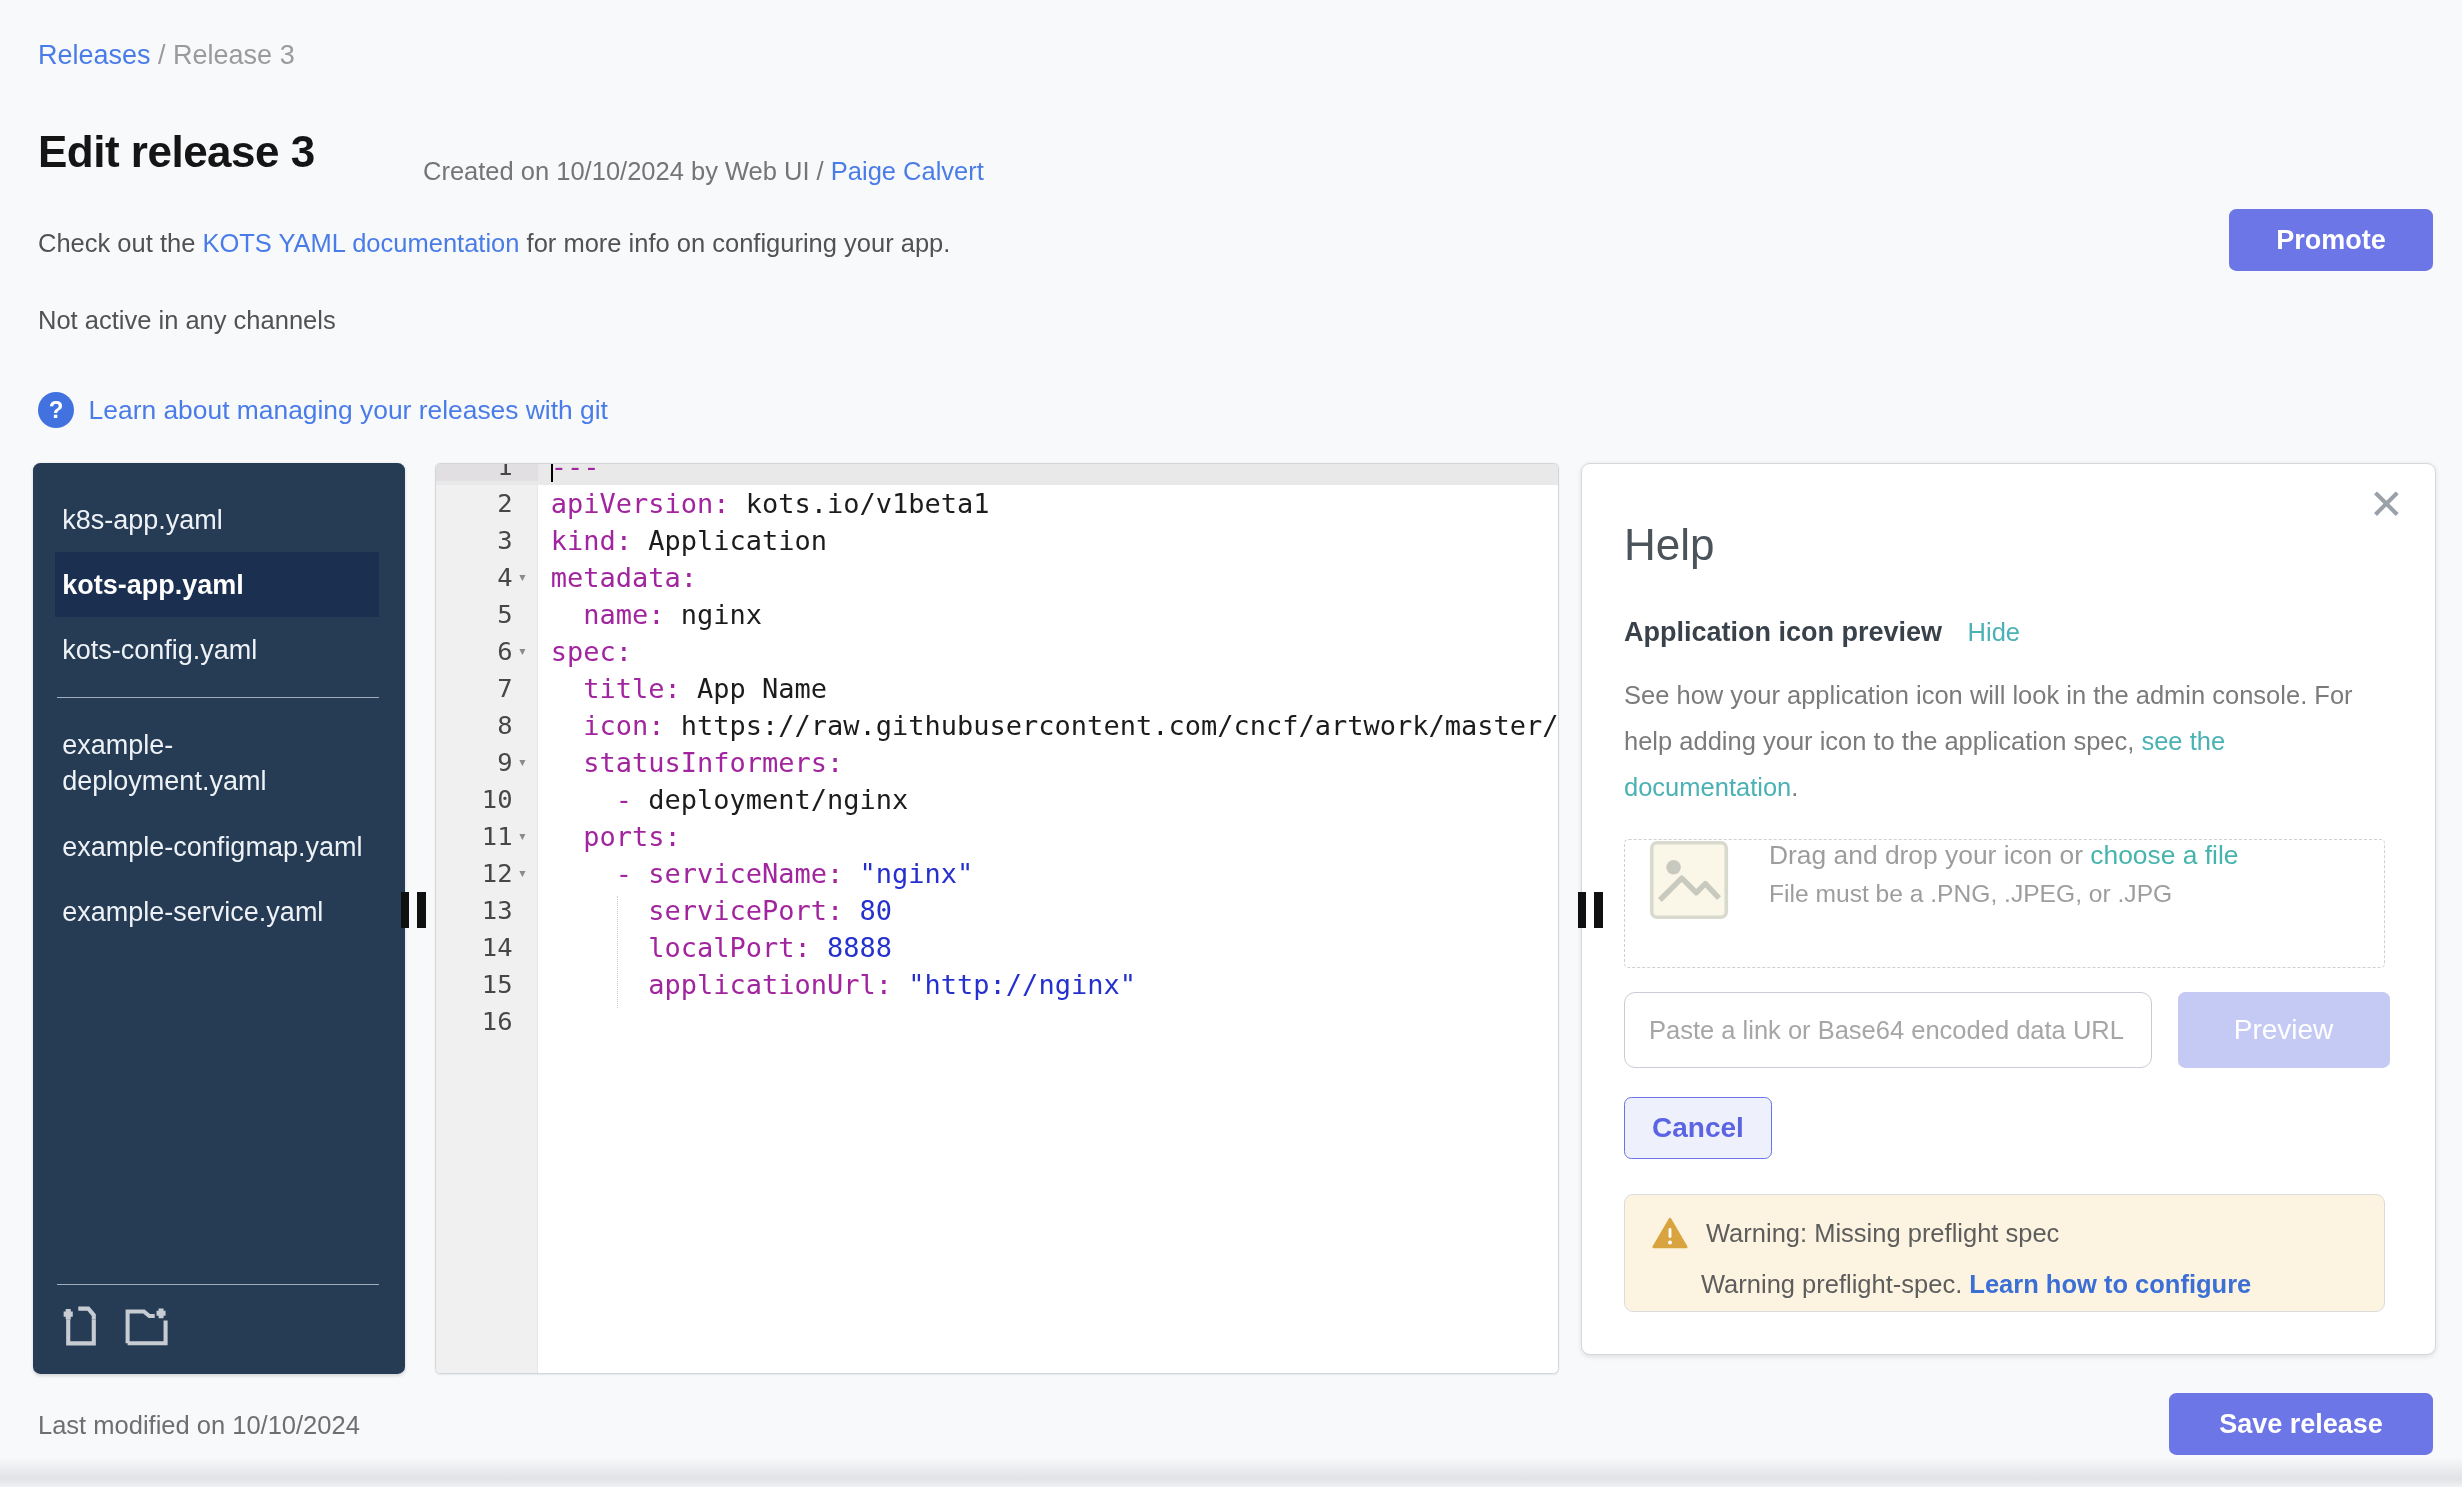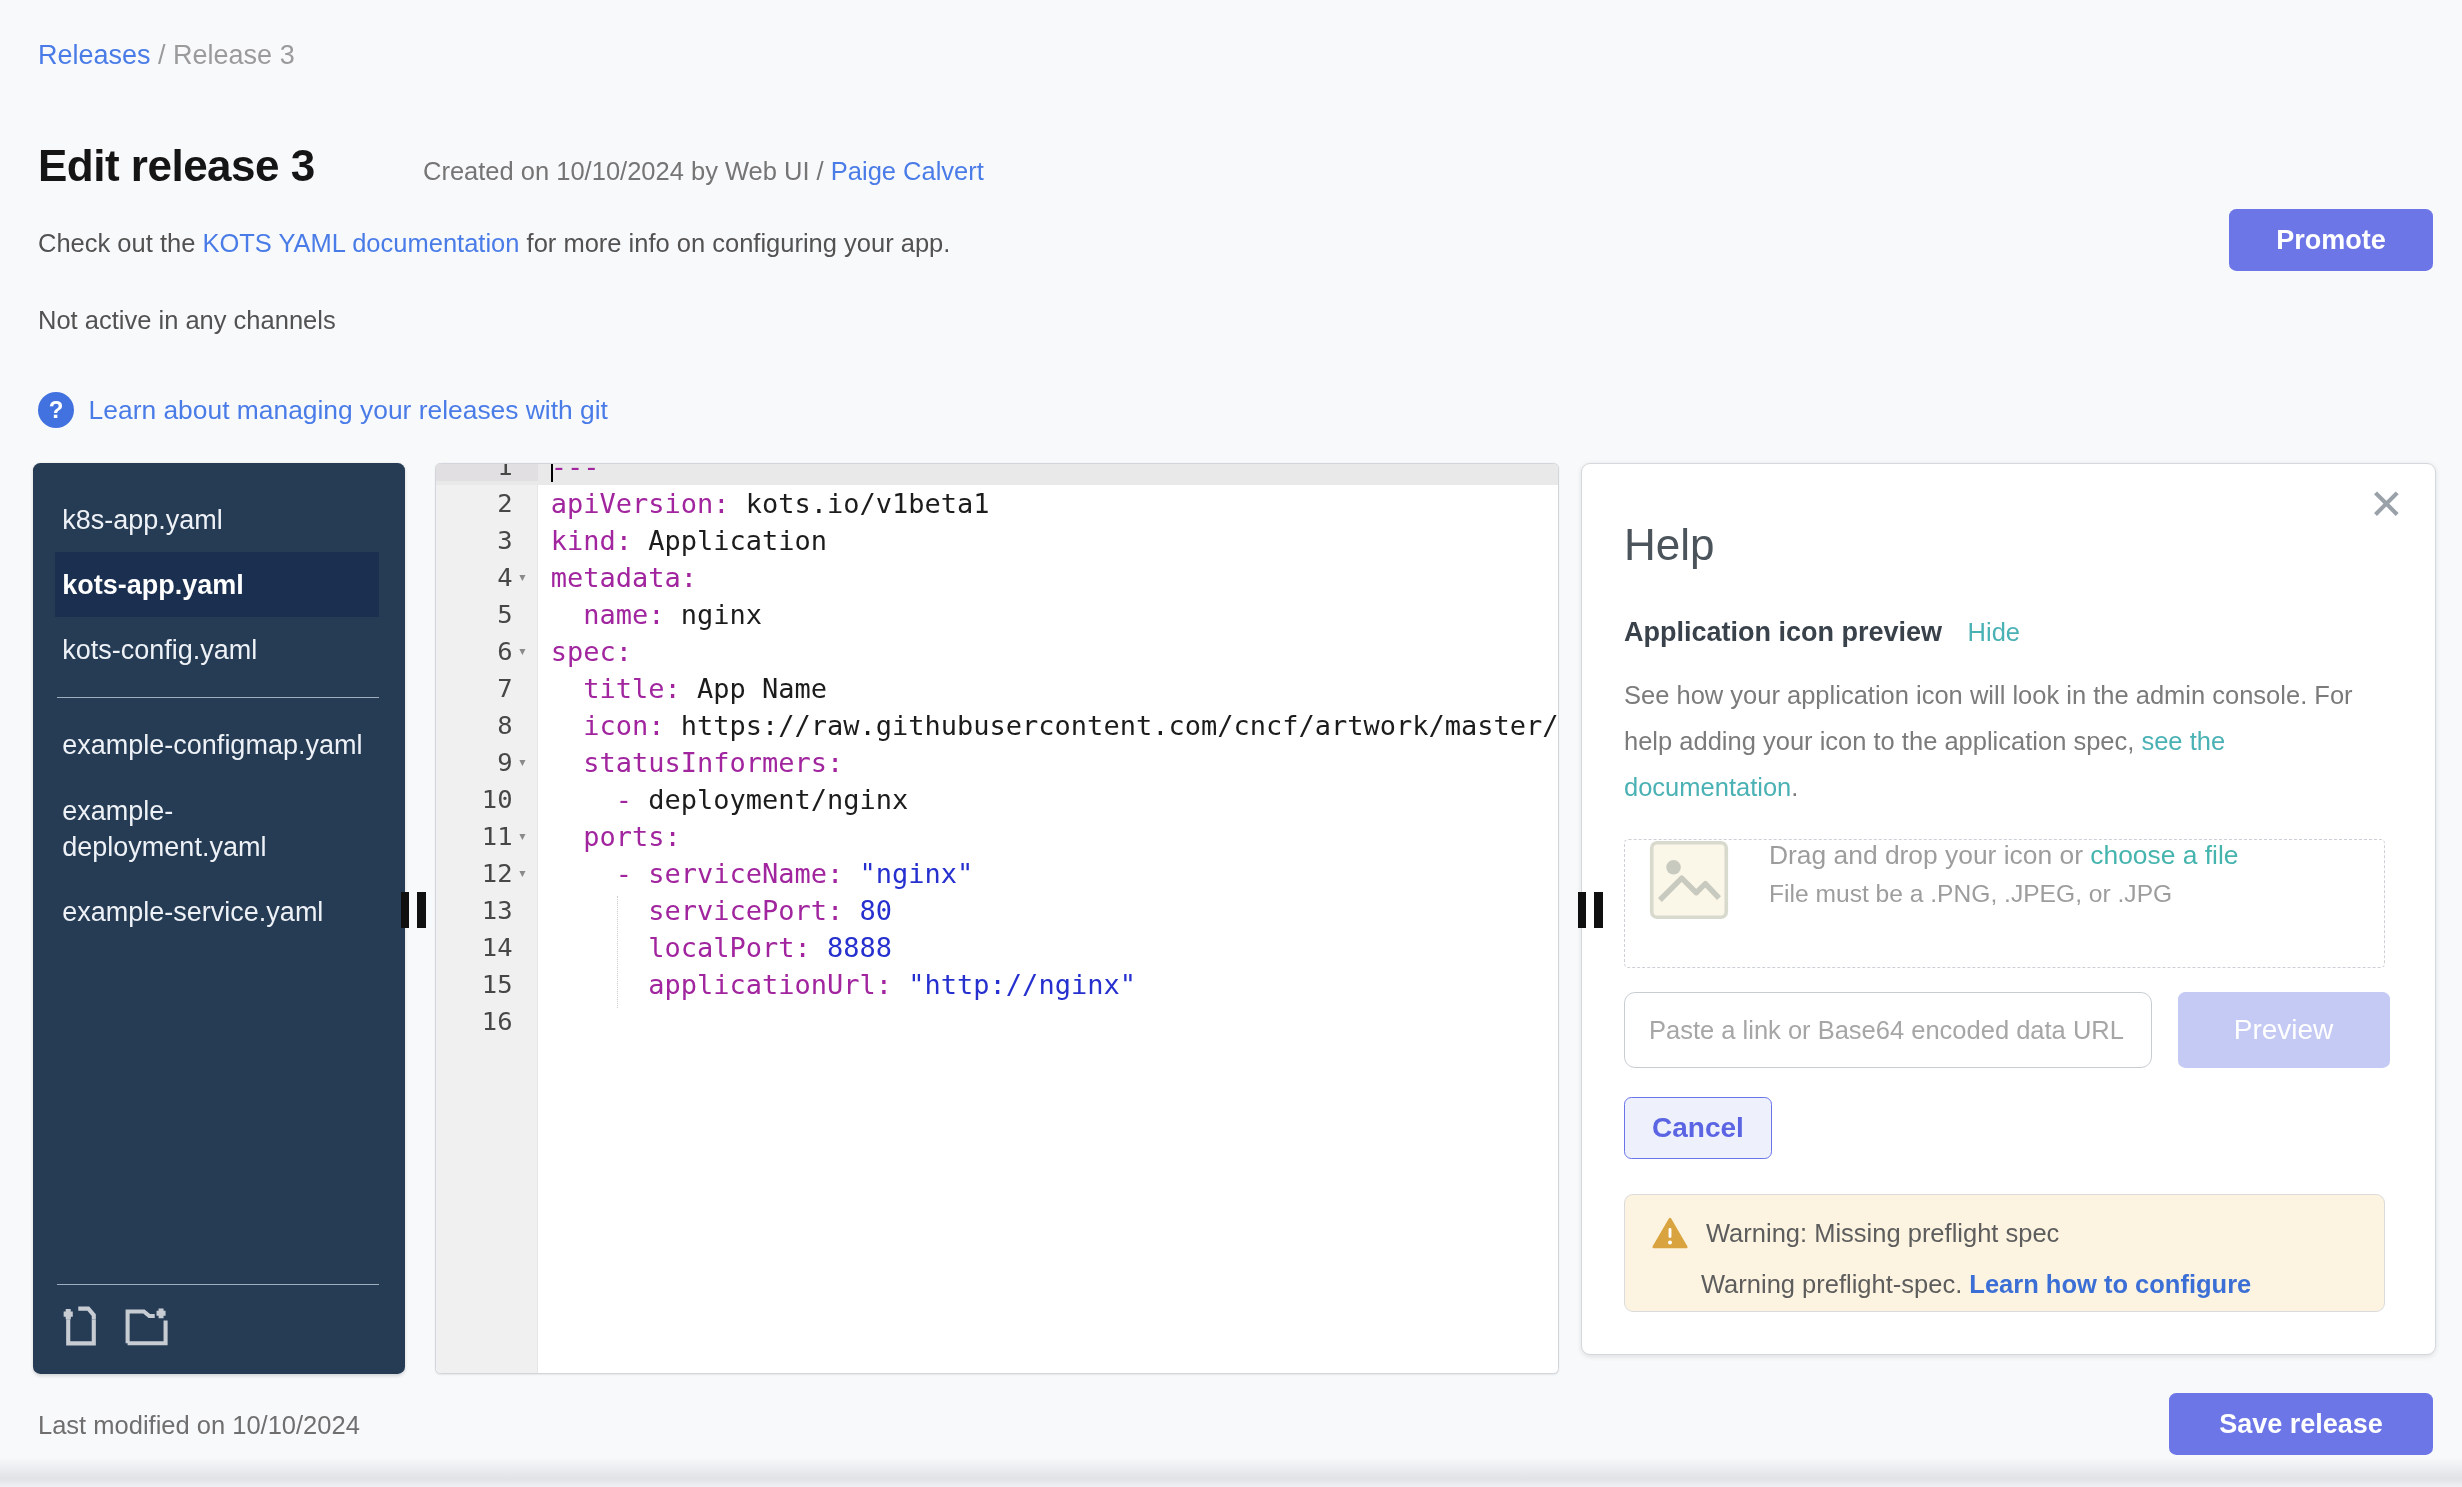--- a/index.html
+++ b/index.html
@@ -3,21 +3,21 @@
 <meta charset="utf-8">
 <style>
   * { margin:0; padding:0; box-sizing:border-box; }
   html,body { background:#f8f9fb; }
   body { font-family:"Liberation Sans", sans-serif; }
   .page { position:relative; width:2462px; height:1488px; background:#f8f9fb; overflow:hidden; }
 
   
   .breadcrumb { position:absolute; left:38px; top:40px; font-size:27px; color:#9b9b9b; }
   .breadcrumb a { color:#4a7ce8; text-decoration:none; cursor:pointer; }
-  .page-title { position:absolute; left:38px; top:127px; font-size:44px; font-weight:700; color:#151515; letter-spacing:-0.5px;margin-top:14px; }
+  .page-title { position:absolute; left:38px; top:127px; font-size:44px; font-weight:700; color:#151515; letter-spacing:-0.5px; }
   .created-line { position:absolute; left:423px; top:157px; font-size:25.5px; color:#757575; }
   .created-line a { color:#4a7ce8; text-decoration:none; }
   .docs-line { position:absolute; left:38px; top:229px; font-size:25.5px; color:#525252; }
   .docs-line a { color:#4a7ce8; text-decoration:none; }
   .not-active { position:absolute; left:38px; top:306px; font-size:25.5px; color:#525252; }
   .git-row { position:absolute; left:38px; top:392px; display:flex; align-items:center; cursor:pointer; }
   .q-icon { width:36px; height:36px; border-radius:50%; background:#4272e0; color:#fff; font-size:24px; font-weight:700;
             display:flex; align-items:center; justify-content:center; flex:0 0 auto; }
   .git-row .git-label { margin-left:14.6px; font-size:26.4px; color:#4a7ce8; }
   .btn { border:none; border-radius:7.3px; background:#6d76e7; color:#fff; font-weight:700; font-family:inherit; cursor:pointer; }
@@ -126,22 +126,22 @@
     <span class="q-icon">?</span>
     <span class="git-label">Learn about managing your releases with git</span>
   </div>
 
   <div class="sidebar">
     <div class="file-list" id="file-list">
         <div class="file-item">k8s-app.yaml</div>
         <div class="file-item selected">kots-app.yaml</div>
         <div class="file-item">kots-config.yaml</div>
         <div class="file-divider"></div>
+        <div class="file-item">example-deployment.yaml</div>
         <div class="file-item">example-configmap.yaml</div>
-        <div class="file-item">example-deployment.yaml</div>
         <div class="file-item">example-service.yaml</div>
       </div>
     <div class="sidebar-bottom">
       <div class="file-divider"></div>
       <div class="sidebar-icons">
         <span>
           <svg width="42" height="42" viewBox="0 0 46 46" fill="none" stroke="#c7ccd3" stroke-width="4.5">
             <path d="M9 16 V42 H37 V16"></path>
             <path d="M20 4 H31 L37 11 V16"></path>
             <path d="M9 16 V10"></path>

